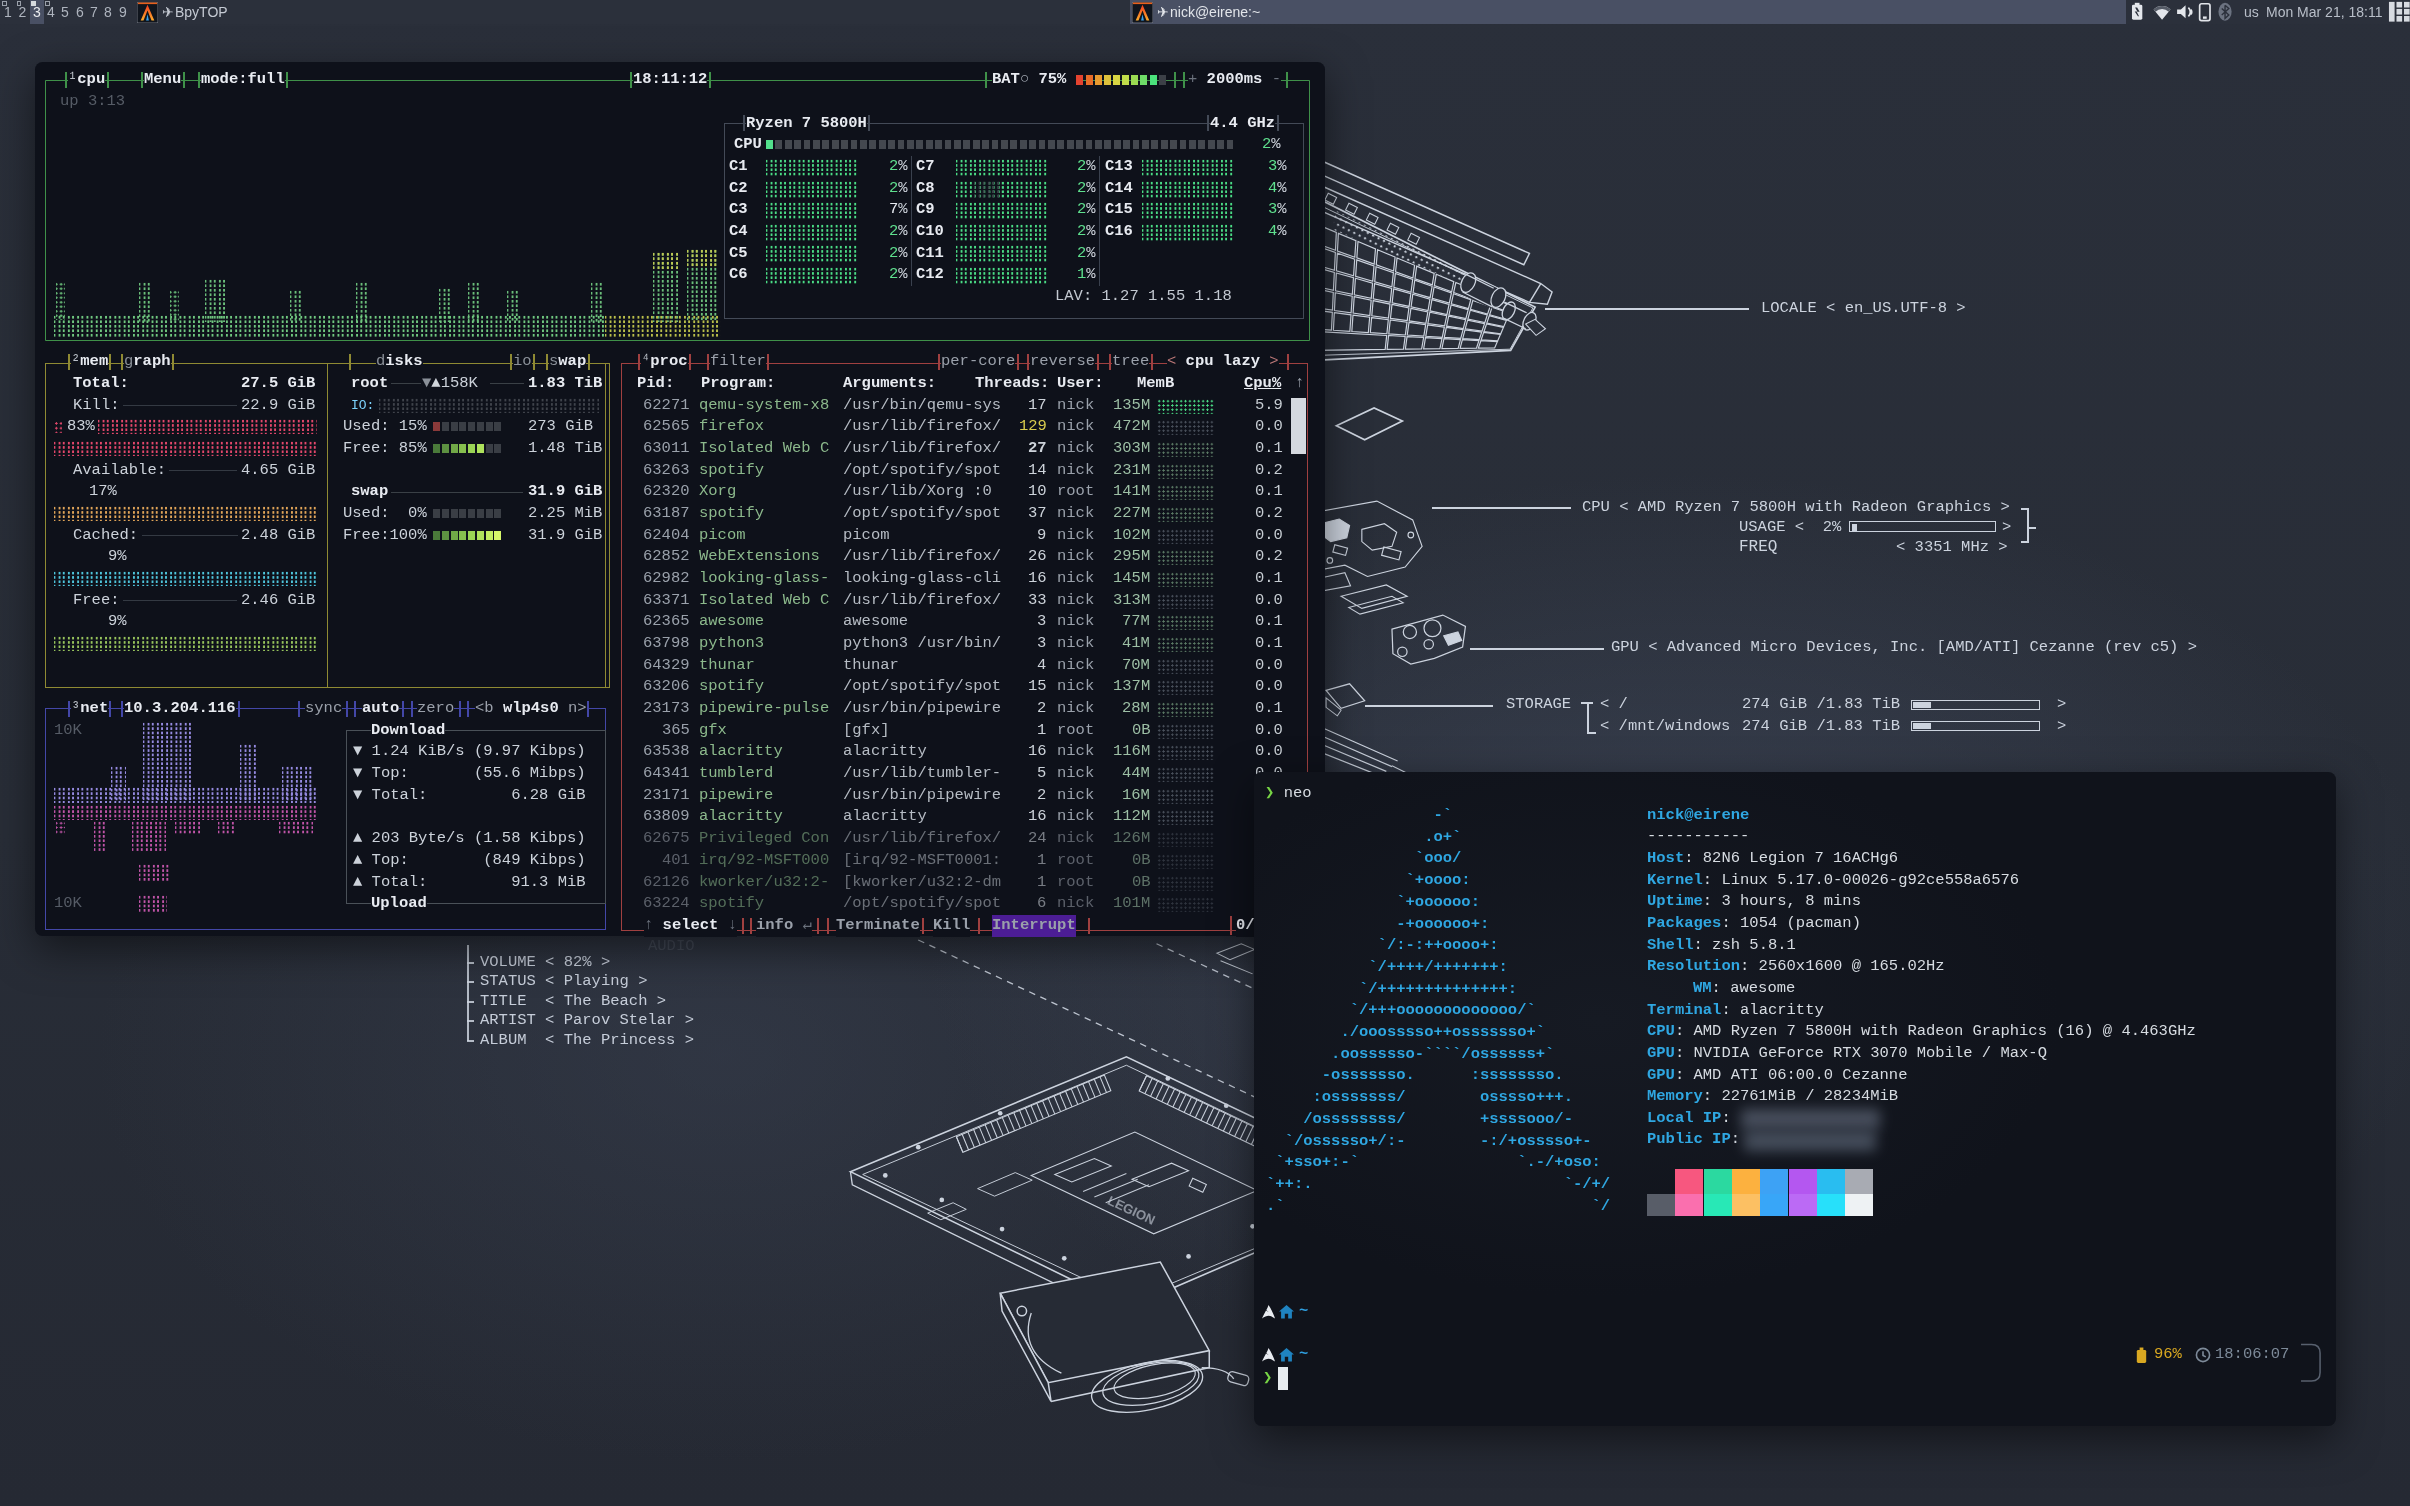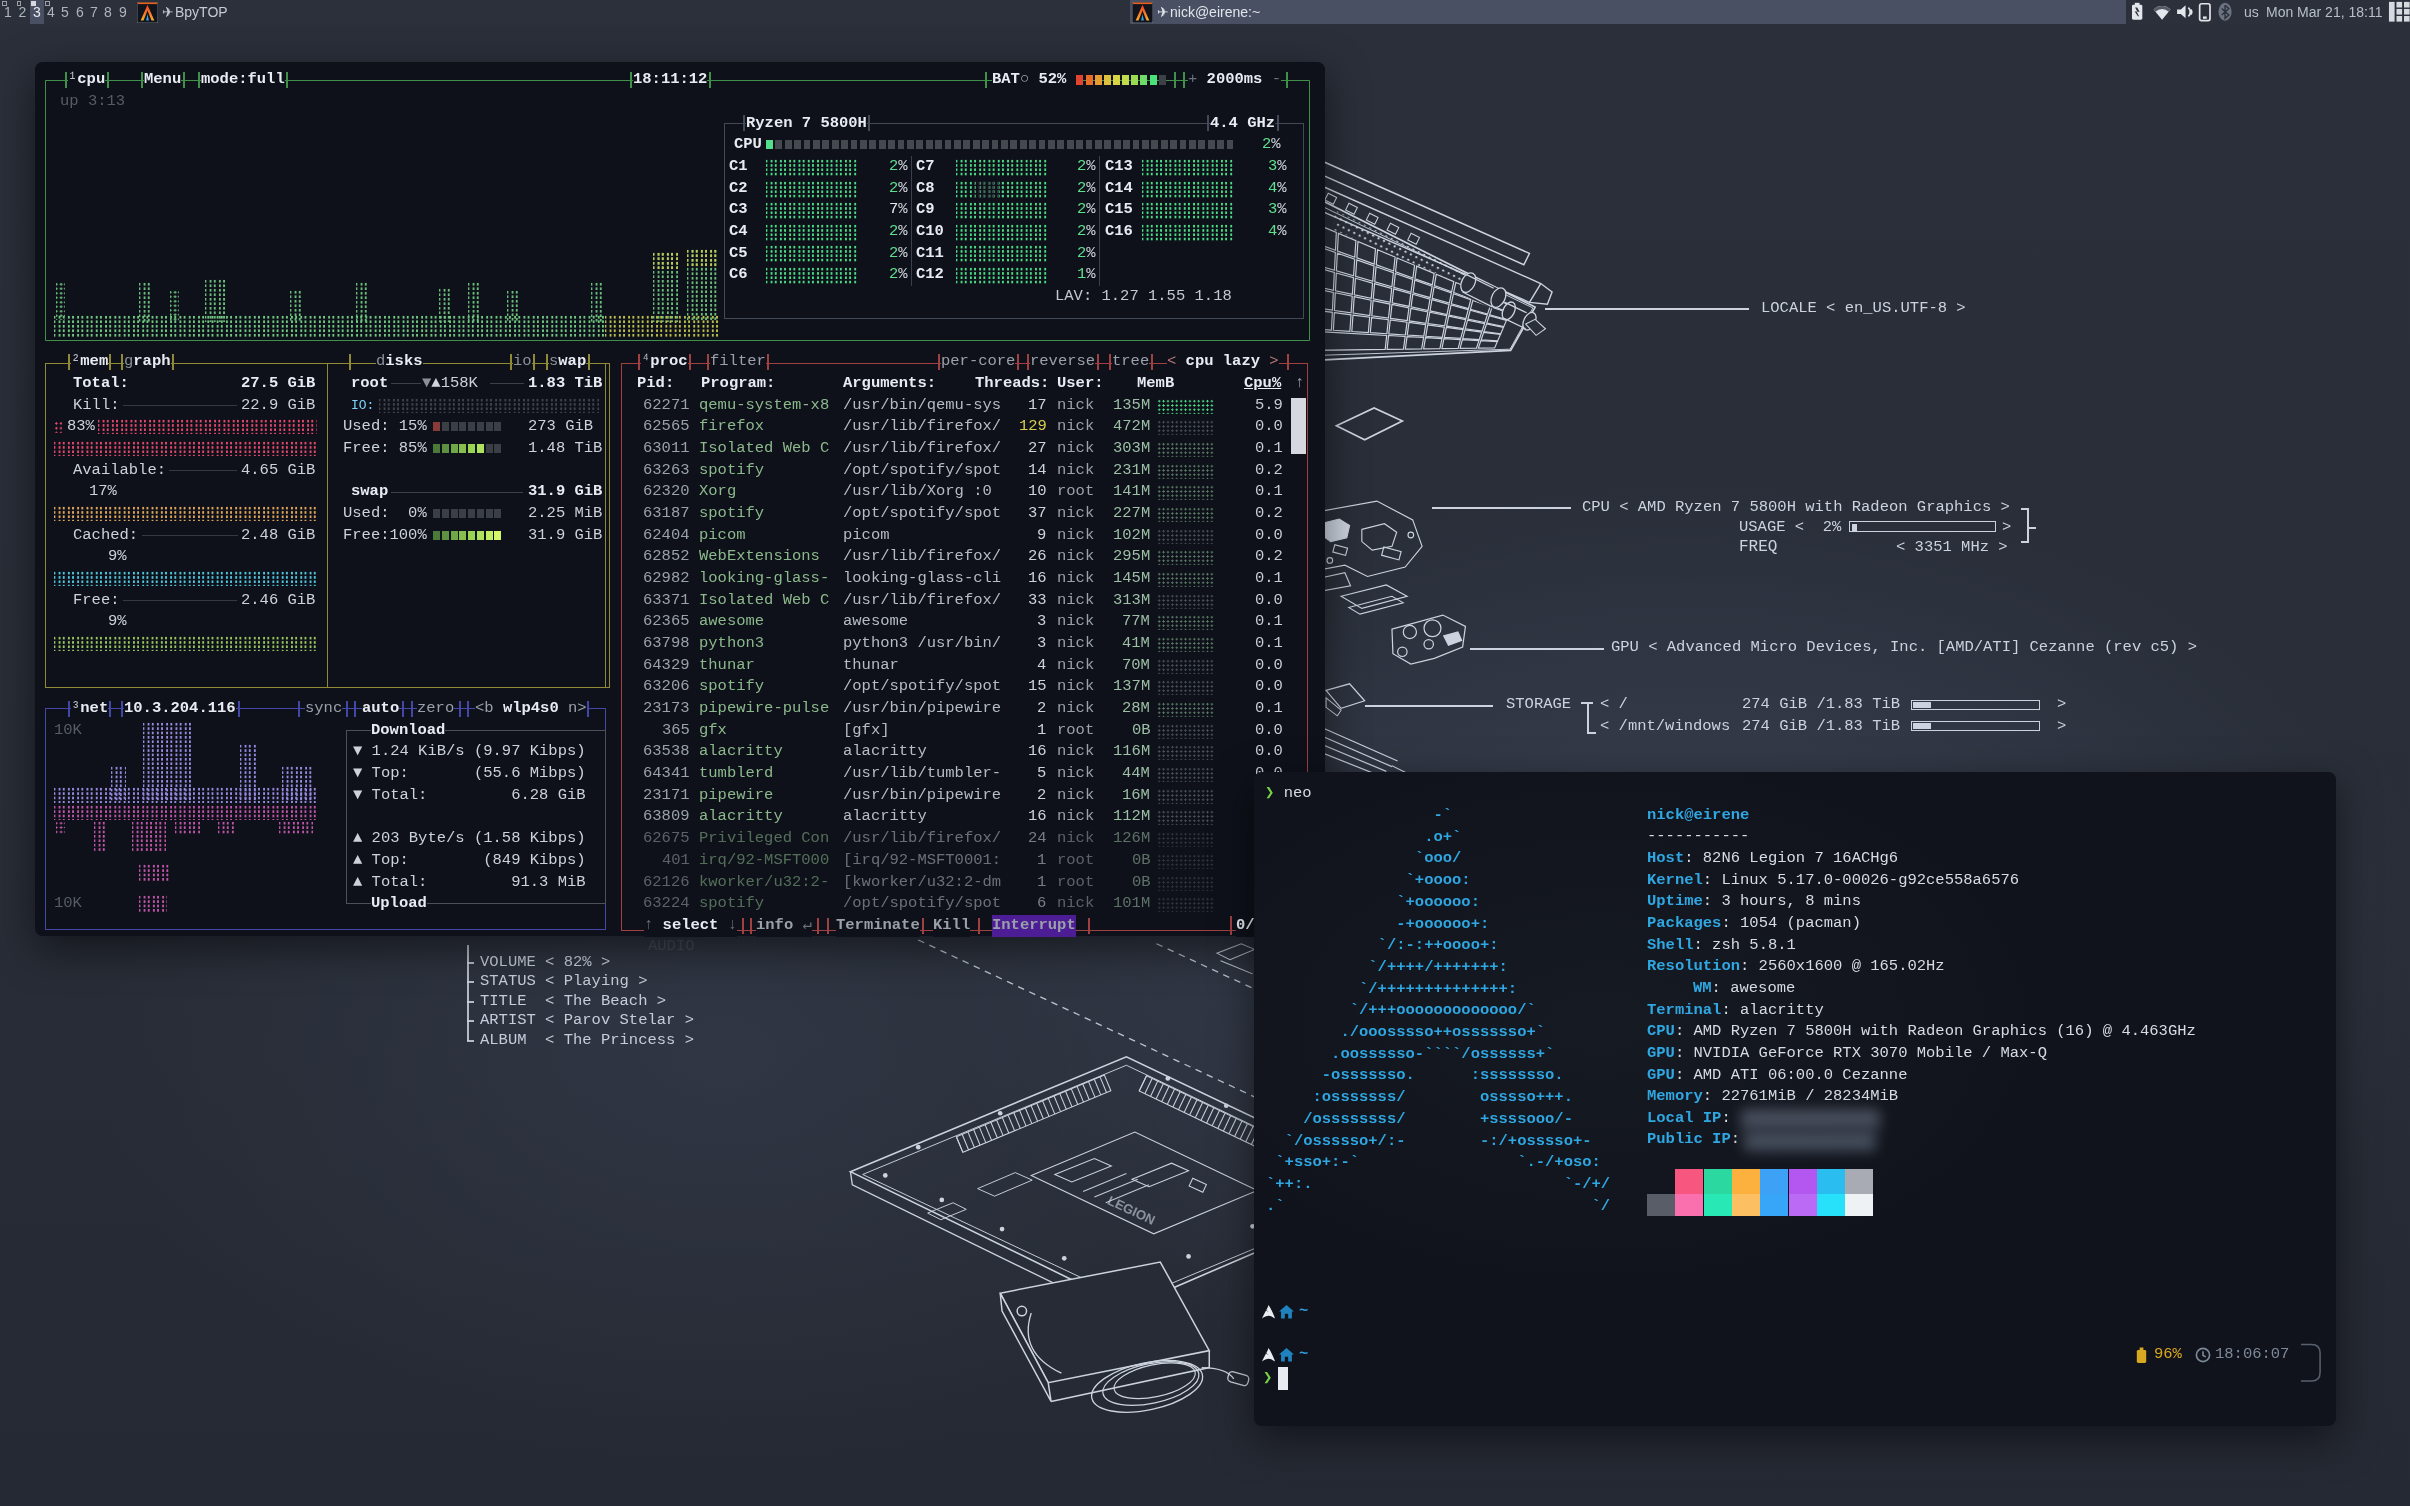--- a/index.html
+++ b/index.html
@@ -366,21 +366,21 @@
 <div style="position:absolute;left:141px;top:72px;width:1.5px;height:16px;background:#3f9149;"></div>
 <div style="position:absolute;left:183px;top:72px;width:1.5px;height:16px;background:#3f9149;"></div>
 <div class="t" style="left:144px;top:69px;background:#0e111a;"><span style="color:#e8ebf1;font-weight:bold;">Menu</span></div>
 <div style="position:absolute;left:198px;top:72px;width:1.5px;height:16px;background:#3f9149;"></div>
 <div style="position:absolute;left:286px;top:72px;width:1.5px;height:16px;background:#3f9149;"></div>
 <div class="t" style="left:201px;top:69px;background:#0e111a;"><span style="color:#e8ebf1;font-weight:bold;">mode:</span><span style="color:#e8ebf1;font-weight:bold;">full</span></div>
 <div style="position:absolute;left:630px;top:72px;width:1.5px;height:16px;background:#3f9149;"></div>
 <div style="position:absolute;left:709px;top:72px;width:1.5px;height:16px;background:#3f9149;"></div>
 <div class="t" style="left:633px;top:69px;background:#0e111a;"><span style="color:#e8ebf1;font-weight:bold;">18:11:12</span></div>
 <div style="position:absolute;left:985px;top:72px;width:1.5px;height:16px;background:#3f9149;"></div>
-<div class="t" style="left:992px;top:69px;background:#0e111a;"><span style="color:#e8ebf1;font-weight:bold;">BAT</span><span style="color:#aab0ba;">○ </span><span style="color:#e8ebf1;font-weight:bold;">52% </span></div>
+<div class="t" style="left:992px;top:69px;background:#0e111a;"><span style="color:#e8ebf1;font-weight:bold;">BAT</span><span style="color:#aab0ba;">○ </span><span style="color:#e8ebf1;font-weight:bold;">75% </span></div>
 <div style="position:absolute;left:1076px;top:75px;width:6.8px;height:10.4px;background:#e4432f;"></div>
 <div style="position:absolute;left:1086px;top:75px;width:6.8px;height:10.4px;background:#e86c28;"></div>
 <div style="position:absolute;left:1095px;top:75px;width:6.8px;height:10.4px;background:#e89b30;"></div>
 <div style="position:absolute;left:1104px;top:75px;width:6.8px;height:10.4px;background:#ddc13c;"></div>
 <div style="position:absolute;left:1113px;top:75px;width:6.8px;height:10.4px;background:#d8d543;"></div>
 <div style="position:absolute;left:1122px;top:75px;width:6.8px;height:10.4px;background:#c0dc4a;"></div>
 <div style="position:absolute;left:1131px;top:75px;width:6.8px;height:10.4px;background:#9bdb52;"></div>
 <div style="position:absolute;left:1140px;top:75px;width:6.8px;height:10.4px;background:#6edd68;"></div>
 <div style="position:absolute;left:1150px;top:75px;width:6.8px;height:10.4px;background:#4be27c;"></div>
 <div style="position:absolute;left:1159px;top:75px;width:6.8px;height:10.4px;background:#3c4047;"></div>
@@ -646,21 +646,21 @@
 <div class="t" style="left:398px;top:0;color:#d9cd4e;">129</div>
 <div class="t" style="left:436px;top:0;color:#9aa1ab;">nick</div>
 <div class="t" style="left:492px;top:0;color:#9dbfa5;">472M</div>
 <div style="position:absolute;left:536px;top:3.8px;width:58px;height:15px;background-image:radial-gradient(circle,#49505b 1.1px,rgba(0,0,0,0) 1.1px);background-size:4.4px 4.3px;"></div>
 <div class="t" style="left:634px;top:0;color:#c6ccd2;">0.0</div>
 </div>
 <div style="position:absolute;left:621px;top:438px;width:683px;height:21.7px;">
 <div class="t" style="left:22px;top:0;color:#9aa1ab;">63011</div>
 <div class="t" style="left:78px;top:0;color:#8cb98c;">Isolated Web C</div>
 <div class="t" style="left:222px;top:0;color:#b6bcc4;">/usr/lib/firefox/</div>
-<div class="t" style="left:407px;top:0;color:#cdd3da;">27</div>
+<div class="t" style="left:407px;top:0;color:#cdd3da;font-weight:bold;">27</div>
 <div class="t" style="left:436px;top:0;color:#9aa1ab;">nick</div>
 <div class="t" style="left:492px;top:0;color:#9dbfa5;">303M</div>
 <div style="position:absolute;left:536px;top:3.8px;width:58px;height:15px;background-image:radial-gradient(circle,#5b7a65 1.1px,rgba(0,0,0,0) 1.1px);background-size:4.4px 4.3px;"></div>
 <div class="t" style="left:634px;top:0;color:#c6ccd2;">0.1</div>
 </div>
 <div style="position:absolute;left:621px;top:460px;width:683px;height:21.7px;">
 <div class="t" style="left:22px;top:0;color:#9aa1ab;">63263</div>
 <div class="t" style="left:78px;top:0;color:#8cb98c;">spotify</div>
 <div class="t" style="left:222px;top:0;color:#b6bcc4;">/opt/spotify/spot</div>
 <div class="t" style="left:407px;top:0;color:#cdd3da;">14</div>

